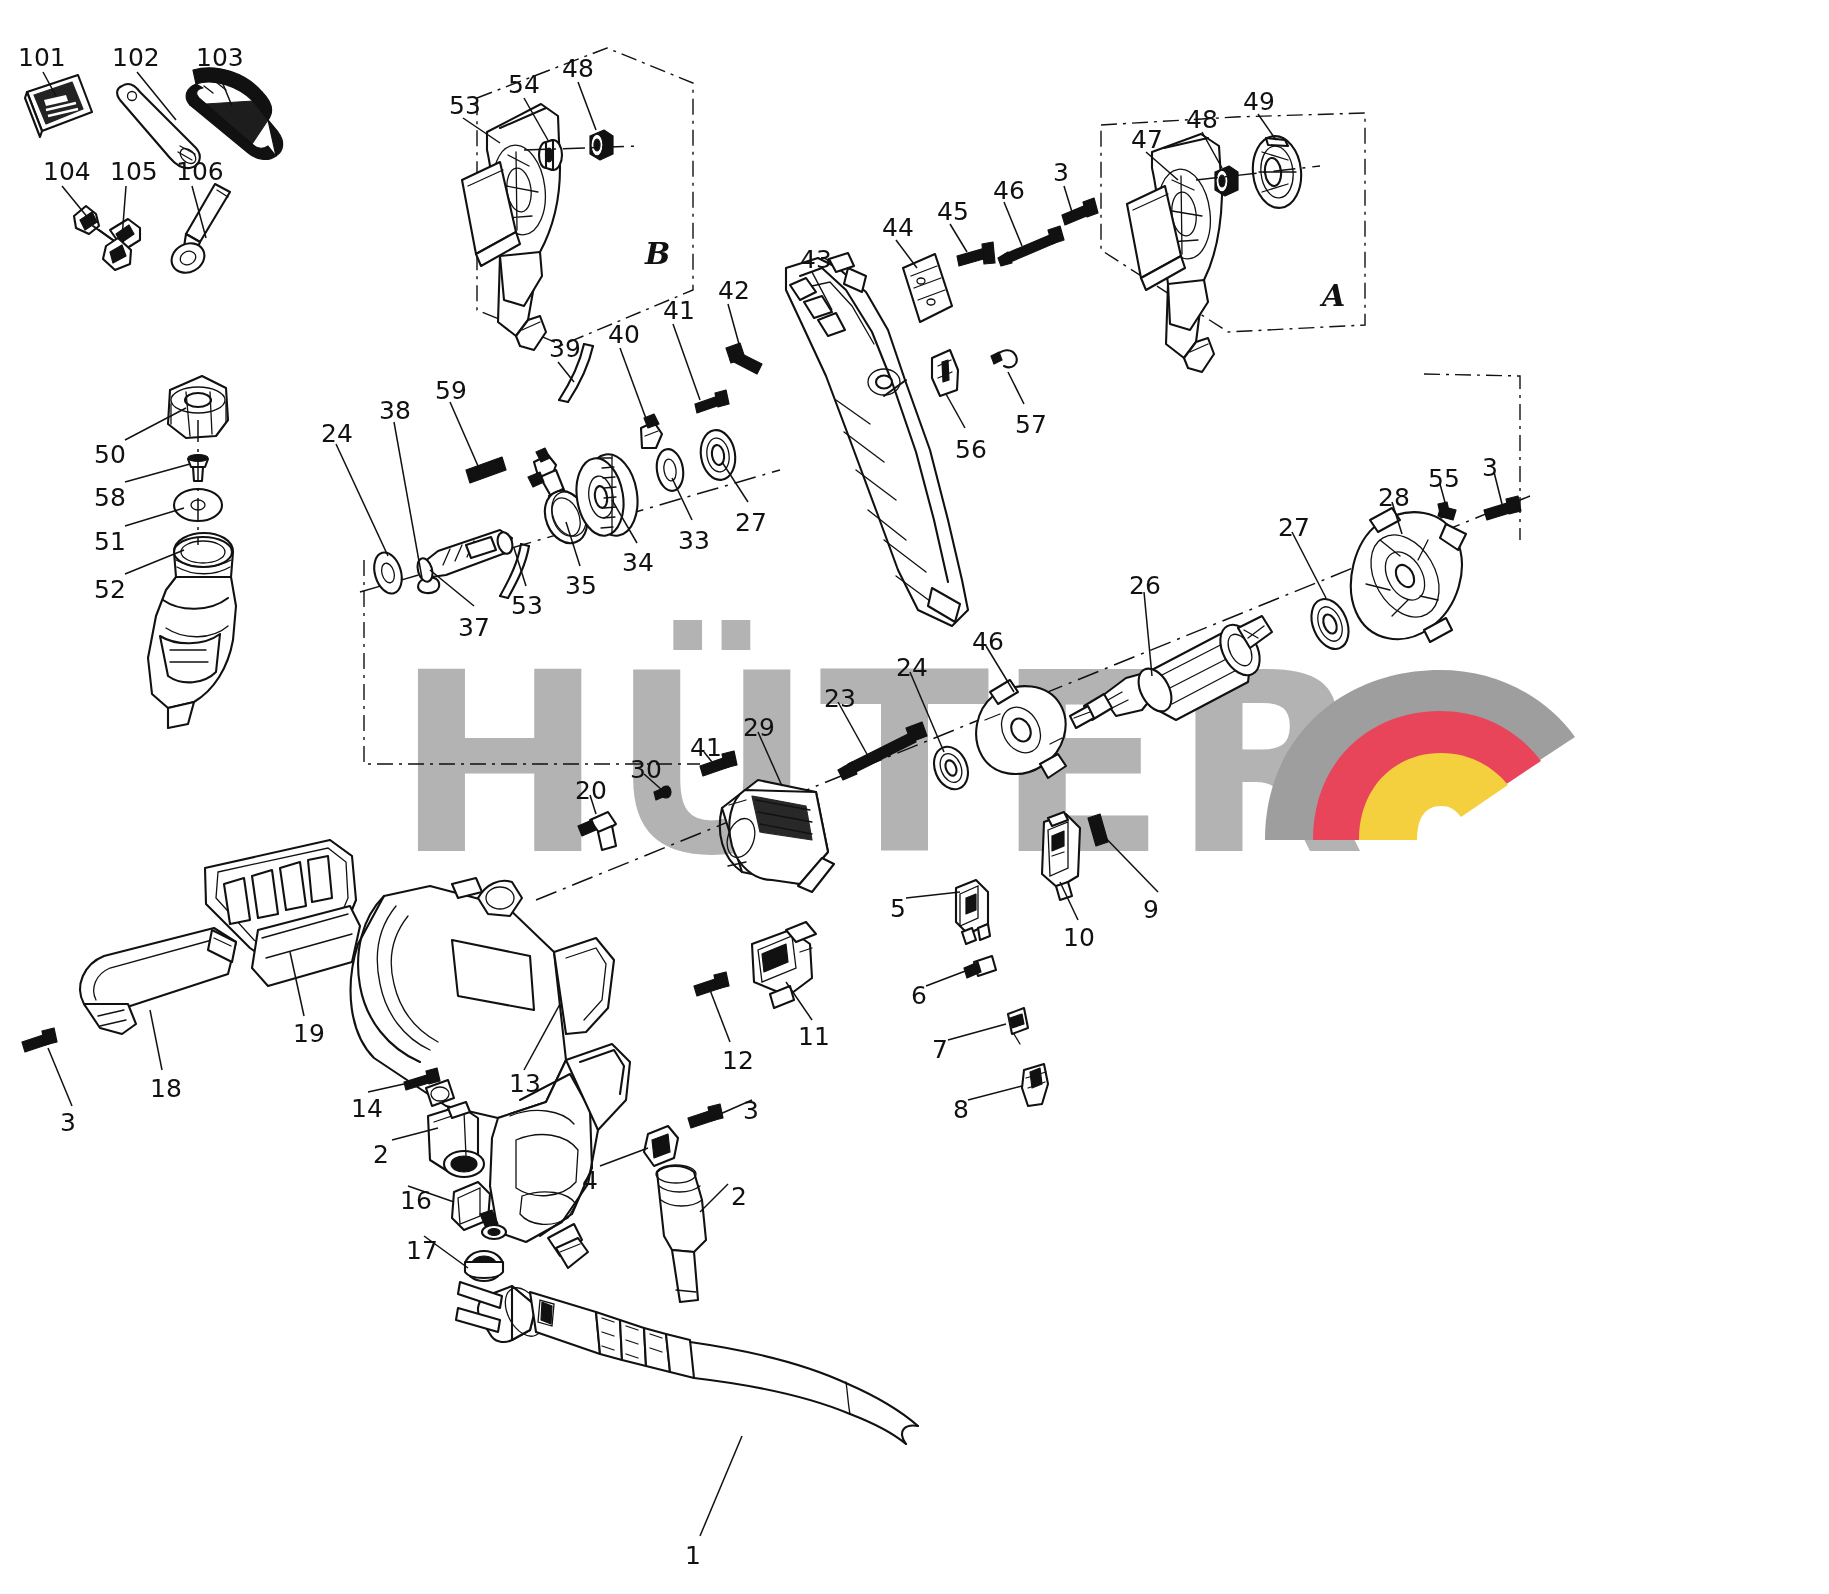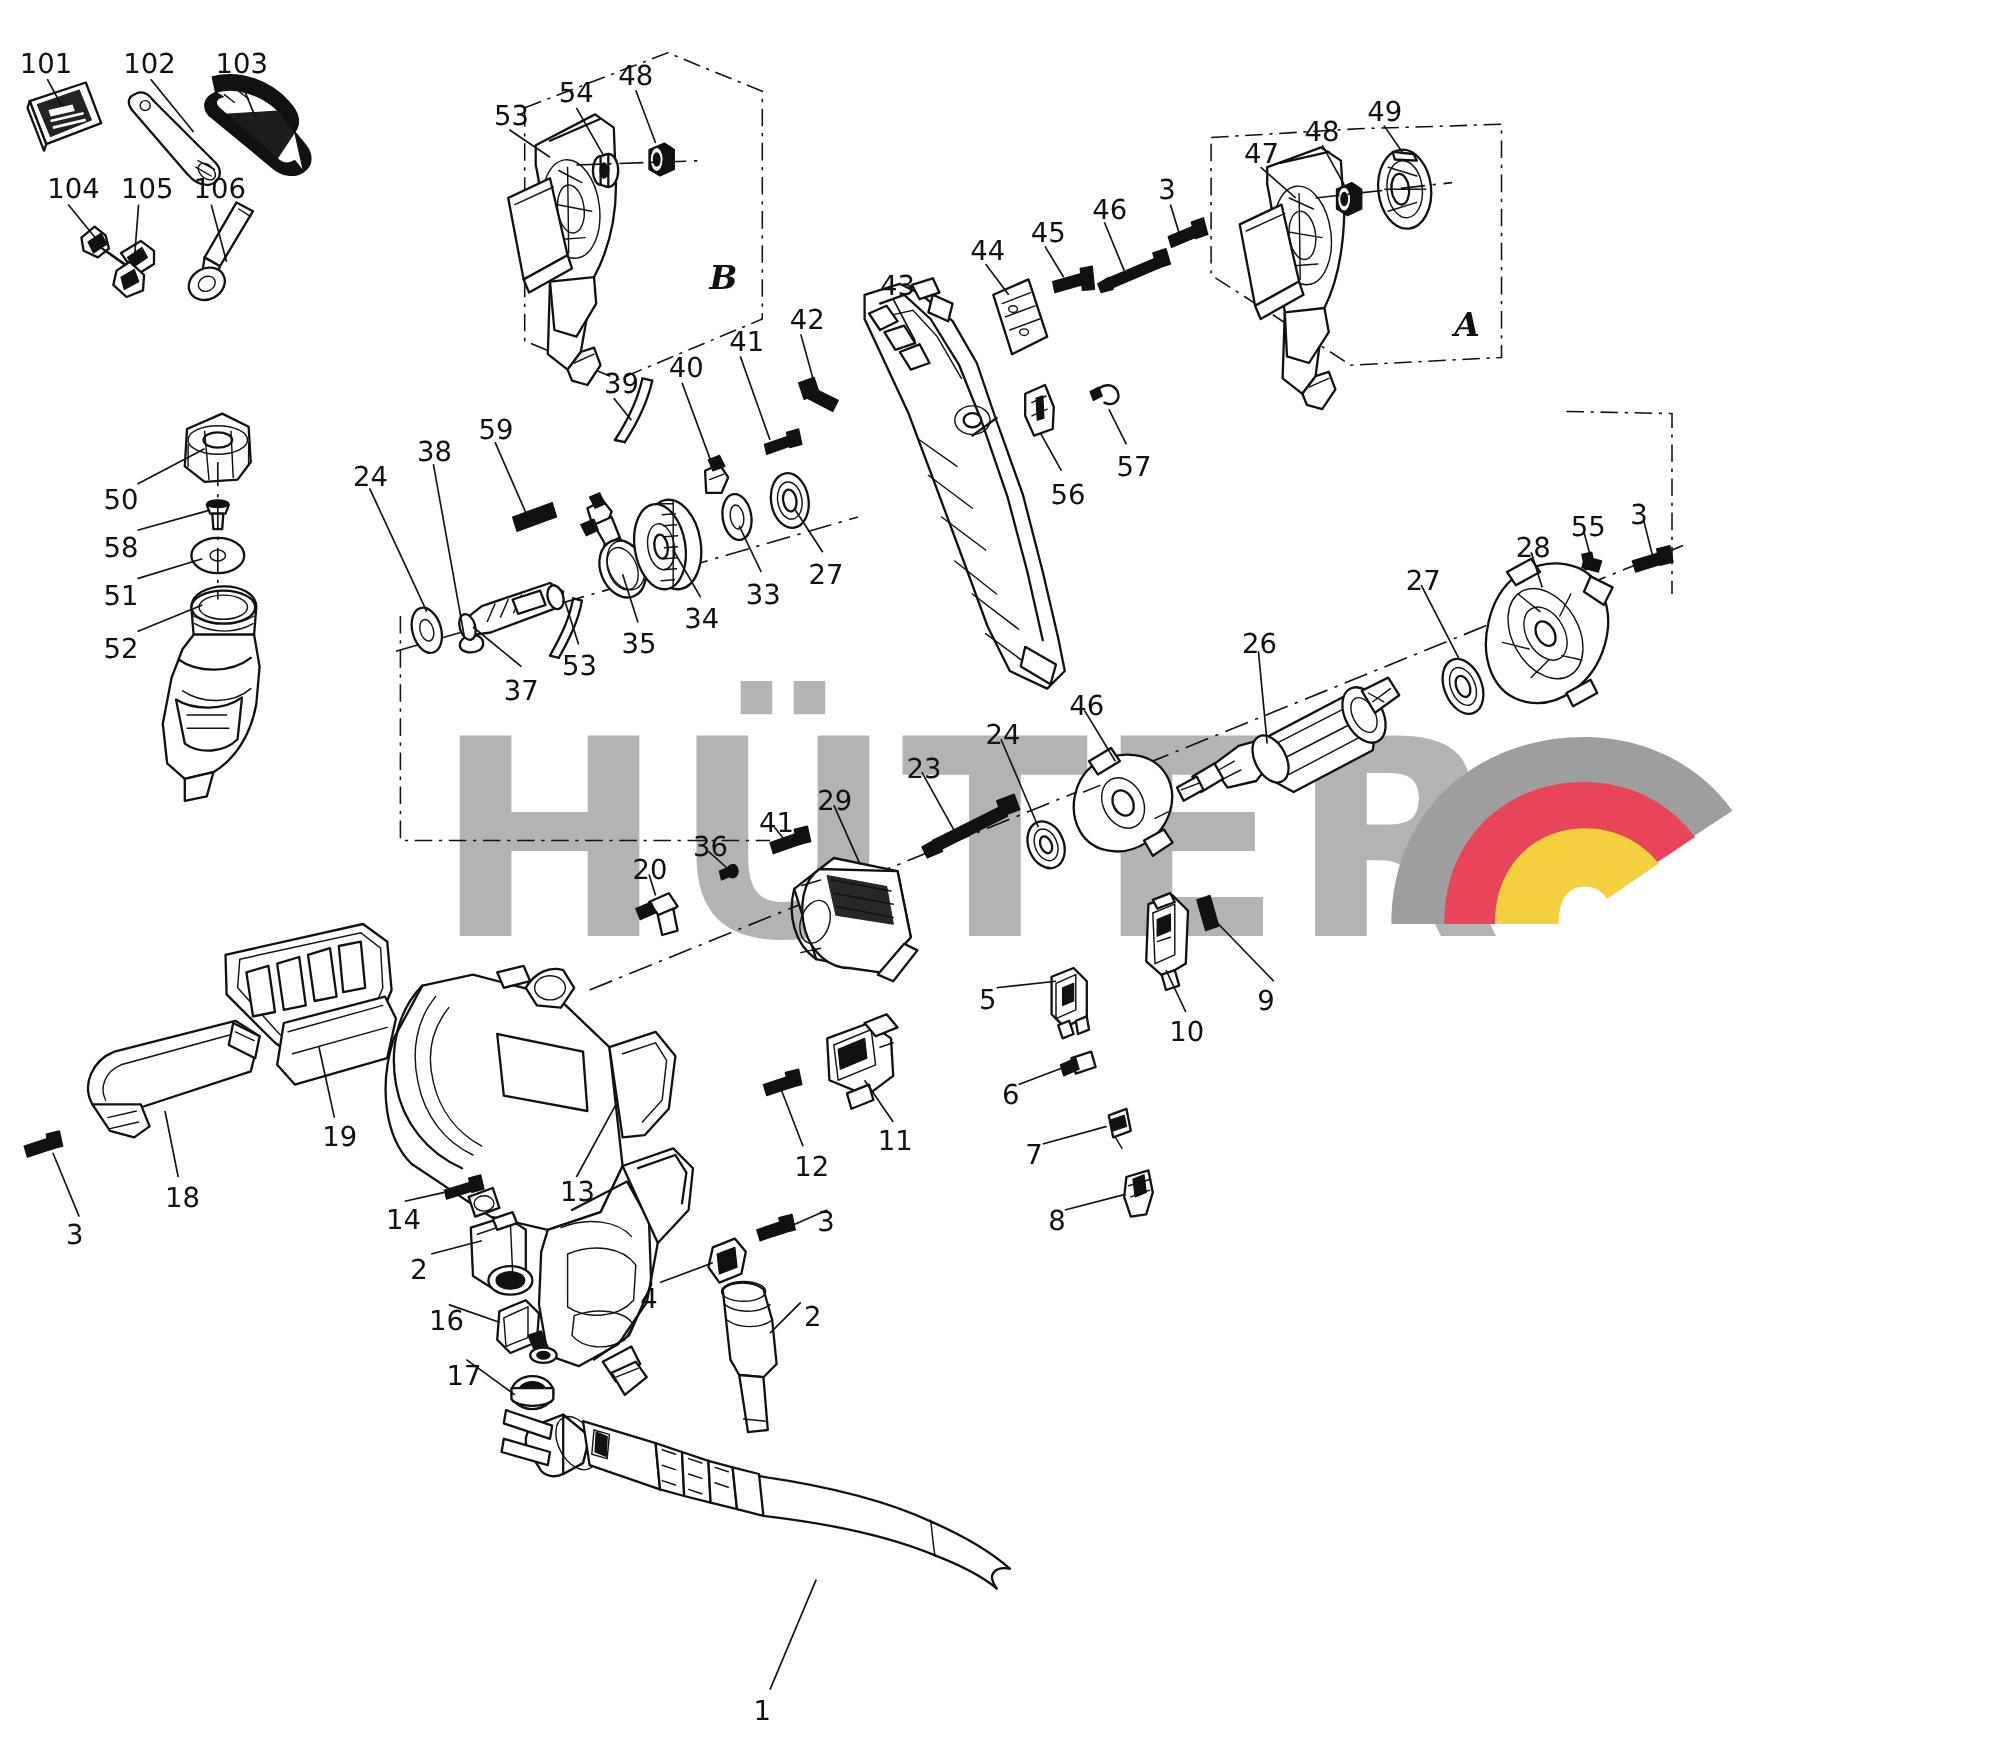--- a/index.html
+++ b/index.html
@@ -691,40 +691,40 @@
     <div class="lbl" style="left:1378px;top:485px">28</div>
     <div class="lbl" style="left:1428px;top:466px">55</div>
     <div class="lbl" style="left:1482px;top:455px">3</div>
     <div class="lbl" style="left:1278px;top:515px">27</div>
     <div class="lbl" style="left:1129px;top:573px">26</div>
     <div class="lbl" style="left:972px;top:629px">46</div>
     <div class="lbl" style="left:896px;top:655px">24</div>
     <div class="lbl" style="left:824px;top:686px">23</div>
     <div class="lbl" style="left:743px;top:715px">29</div>
     <div class="lbl" style="left:690px;top:735px">41</div>
-    <div class="lbl" style="left:630px;top:757px">36</div>
+    <div class="lbl" style="left:630px;top:757px">30</div>
     <div class="lbl" style="left:575px;top:778px">20</div>
 
     <div class="lbl" style="left:1143px;top:897px">9</div>
     <div class="lbl" style="left:1063px;top:925px">10</div>
     <div class="lbl" style="left:890px;top:896px">5</div>
     <div class="lbl" style="left:911px;top:983px">6</div>
     <div class="lbl" style="left:932px;top:1037px">7</div>
     <div class="lbl" style="left:953px;top:1097px">8</div>
     <div class="lbl" style="left:798px;top:1024px">11</div>
     <div class="lbl" style="left:722px;top:1048px">12</div>
     <div class="lbl" style="left:743px;top:1098px">3</div>
 
     <div class="lbl" style="left:293px;top:1021px">19</div>
     <div class="lbl" style="left:150px;top:1076px">18</div>
     <div class="lbl" style="left:60px;top:1110px">3</div>
     <div class="lbl" style="left:509px;top:1071px">13</div>
     <div class="lbl" style="left:351px;top:1096px">14</div>
     <div class="lbl" style="left:373px;top:1142px">2</div>
-    <div class="lbl" style="left:390px;top:1188px">16</div>
+    <div class="lbl" style="left:400px;top:1188px">16</div>
     <div class="lbl" style="left:406px;top:1238px">17</div>
     <div class="lbl" style="left:582px;top:1168px">4</div>
     <div class="lbl" style="left:731px;top:1184px">2</div>
     <div class="lbl" style="left:685px;top:1543px">1</div>
 
     <div class="detail-tag" style="left:645px;top:236px">B</div>
     <div class="detail-tag" style="left:1322px;top:278px">A</div>
   </div>
 
 </div>

